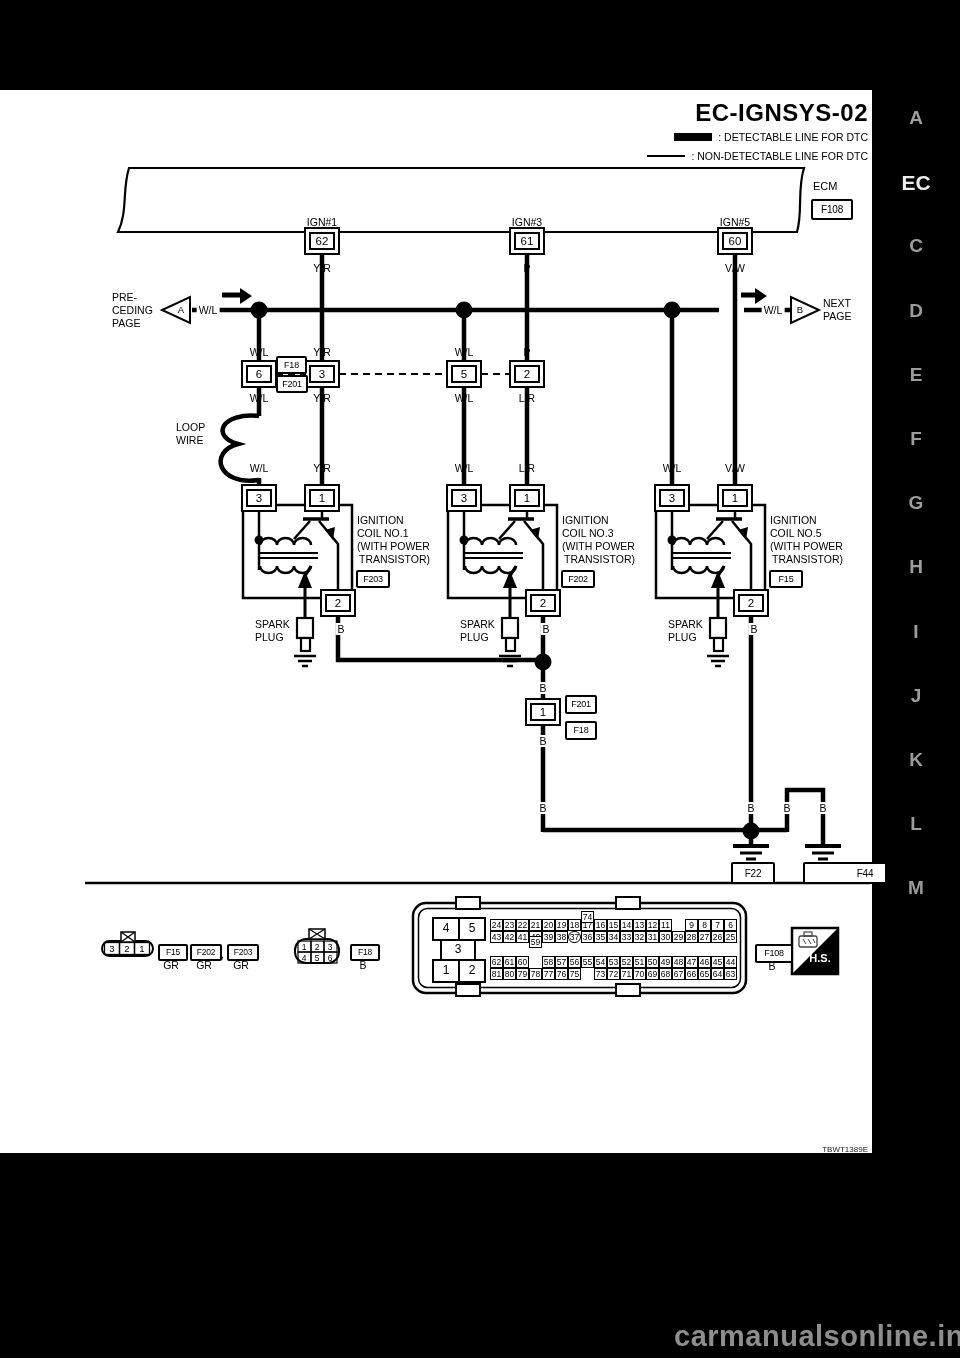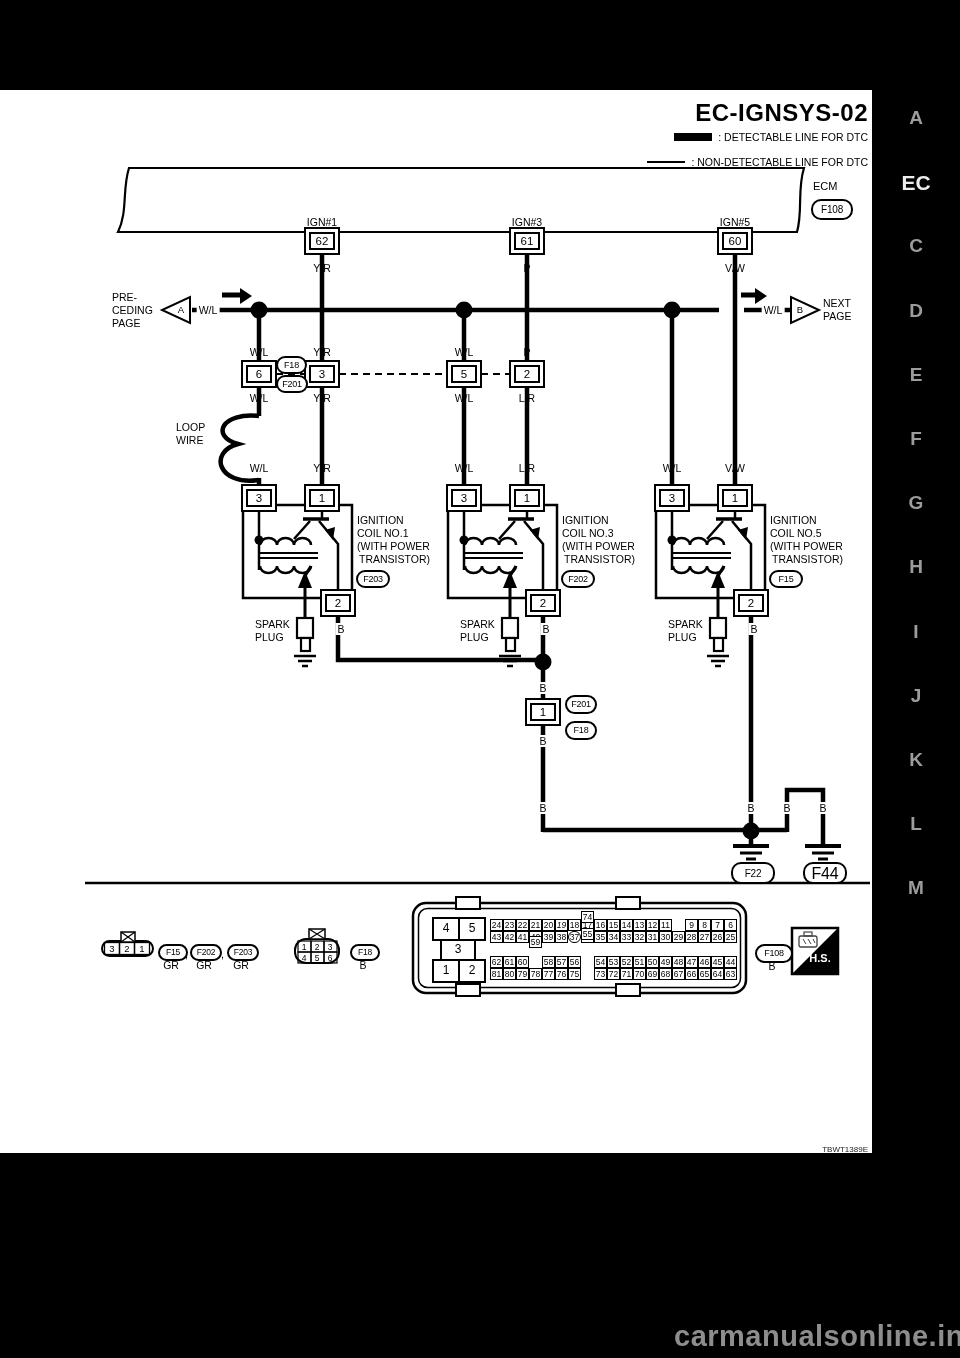--- a/index.html
+++ b/index.html
@@ -6,21 +6,21 @@
   #root{position:relative;width:960px;height:1358px;background:#000;overflow:hidden;font-family:"Liberation Sans",sans-serif;}
   #pagewhite{position:absolute;left:0;top:90px;width:872px;height:1063px;background:#fff;}
   svg{position:absolute;left:0;top:0;}
   .t{position:absolute;color:#000;font-family:"Liberation Sans",sans-serif;font-size:10.5px;line-height:12px;white-space:nowrap;}
   .c{transform:translateX(-50%);}
   .wbg{background:#fff;padding:0 2px;}
   .pin{font-size:11.5px;}
   .small{font-size:9.5px;}
   .tiny{font-size:8.5px;line-height:10px;}
   .title{font-size:24px;font-weight:bold;line-height:26px;letter-spacing:0.5px;}
-  .oval{position:absolute;border:2px solid #000;border-radius:10px;background:#fff;display:flex;align-items:center;justify-content:center;font-size:9px;line-height:9px;font-family:"Liberation Sans",sans-serif;letter-spacing:-0.2px;}
+  .oval{position:absolute;border:2px solid #000;border-radius:2px;background:#fff;display:flex;align-items:center;justify-content:center;font-size:9px;line-height:9px;font-family:"Liberation Sans",sans-serif;letter-spacing:-0.2px;}
   .legendrow{position:absolute;left:500px;width:368px;display:flex;justify-content:flex-end;align-items:center;gap:6px;}
   .bar{background:#000;}
   .coil{position:absolute;top:0;width:0;height:0;}
   .mtab{position:absolute;left:0;width:100%;text-align:center;color:#9c9c9c;font-weight:bold;font-size:19px;font-family:"Liberation Sans",sans-serif;}
   .mtab.active{color:#ededed;font-size:21px;}
   .gcell{position:absolute;width:13px;height:12px;border:1px solid #000;box-sizing:border-box;background:#fff;font-size:8.5px;line-height:10px;text-align:center;font-family:"Liberation Sans",sans-serif;}
   .watermark{position:absolute;color:#8e8e8e;font-size:29px;font-weight:bold;letter-spacing:0.5px;z-index:50;}
   .figcode{position:absolute;color:#1a1a1a;font-size:8px;text-align:right;}
 </style>
 </head>
@@ -172,21 +172,21 @@
       <path d="M803,939 l3,5 M808,939 l3,5 M813,939 l2,4" stroke="#444" stroke-width="1" fill="none"></path>
     </g>
   </svg>
 
   <div class="t title" style="left:500px;top:100px;width:368px;text-align:right;">EC-IGNSYS-02</div>
 
   <div class="legendrow" style="top:131px;">
     <div class="bar" style="width:38px;height:8px;"></div>
     <span class="t" style="position:static;">: DETECTABLE LINE FOR DTC</span>
   </div>
-  <div class="legendrow" style="top:156px;">
+  <div class="legendrow" style="top:150px;">
     <div class="bar" style="width:38px;height:2.5px;"></div>
     <span class="t" style="position:static;">: NON-DETECTABLE LINE FOR DTC</span>
   </div>
 
   <div class="t" style="left:813px;top:180px;font-size:11px;">ECM</div>
   <div class="oval" style="left:811px;top:199px;width:38px;height:17px;font-size:10px;">F108</div>
 
   <div class="t c" style="left:322px;top:216px;">IGN#1</div>
   <div class="t c" style="left:527px;top:216px;">IGN#3</div>
   <div class="t c" style="left:735px;top:216px;">IGN#5</div>
@@ -274,21 +274,21 @@
   <div class="t c wbg" style="left:543px;top:682px;">B</div>
   <div class="t c pin" style="left:543px;top:706px;">1</div>
   <div class="oval" style="left:565px;top:695px;width:28px;height:15px;">F201</div>
   <div class="oval" style="left:565px;top:721px;width:28px;height:15px;">F18</div>
   <div class="t c wbg" style="left:543px;top:735px;">B</div>
   <div class="t c wbg" style="left:543px;top:802px;">B</div>
   <div class="t c wbg" style="left:751px;top:802px;">B</div>
   <div class="t c wbg" style="left:787px;top:802px;">B</div>
   <div class="t c wbg" style="left:823px;top:802px;">B</div>
   <div class="oval" style="left:731px;top:862px;width:40px;height:18px;font-size:10px;">F22</div>
-  <div class="oval" style="left:803px;top:862px;width:40px;height:18px;font-size:16px;">F44</div>
+  <div class="oval" style="left:803px;top:862px;width:40px;height:18px;font-size:10px;padding-left:40px;">F44</div>
 
   <div class="t c small" style="left:112px;top:943px;">3</div>
   <div class="t c small" style="left:127px;top:943px;">2</div>
   <div class="t c small" style="left:142px;top:943px;">1</div>
   <div class="oval" style="left:158px;top:944px;width:26px;height:13px;font-size:8.5px;">F15</div>
   <div class="t" style="left:185px;top:948px;font-size:11px;">,</div>
   <div class="oval" style="left:190px;top:944px;width:28px;height:13px;font-size:8.5px;">F202</div>
   <div class="t" style="left:221px;top:948px;font-size:11px;">,</div>
   <div class="oval" style="left:227px;top:944px;width:28px;height:13px;font-size:8.5px;">F203</div>
   <div class="t c" style="left:171px;top:959px;">GR</div>
@@ -368,21 +368,21 @@
     <div class="gcell" style="left: 698px; top: 931px;">27</div>
     <div class="gcell" style="left: 711px; top: 931px;">26</div>
     <div class="gcell" style="left: 724px; top: 931px;">25</div>
     <div class="gcell" style="left: 490px; top: 956px;">62</div>
     <div class="gcell" style="left: 503px; top: 956px;">61</div>
     <div class="gcell" style="left: 516px; top: 956px;">60</div>
     <div class="gcell" style="left: 529px; top: 936px;">59</div>
     <div class="gcell" style="left: 542px; top: 956px;">58</div>
     <div class="gcell" style="left: 555px; top: 956px;">57</div>
     <div class="gcell" style="left: 568px; top: 956px;">56</div>
-    <div class="gcell" style="left: 581px; top: 928px;">55</div>
+    <div class="gcell" style="left: 581px; top: 956px;">55</div>
     <div class="gcell" style="left: 594px; top: 956px;">54</div>
     <div class="gcell" style="left: 607px; top: 956px;">53</div>
     <div class="gcell" style="left: 620px; top: 956px;">52</div>
     <div class="gcell" style="left: 633px; top: 956px;">51</div>
     <div class="gcell" style="left: 646px; top: 956px;">50</div>
     <div class="gcell" style="left: 659px; top: 956px;">49</div>
     <div class="gcell" style="left: 672px; top: 956px;">48</div>
     <div class="gcell" style="left: 685px; top: 956px;">47</div>
     <div class="gcell" style="left: 698px; top: 956px;">46</div>
     <div class="gcell" style="left: 711px; top: 956px;">45</div>

